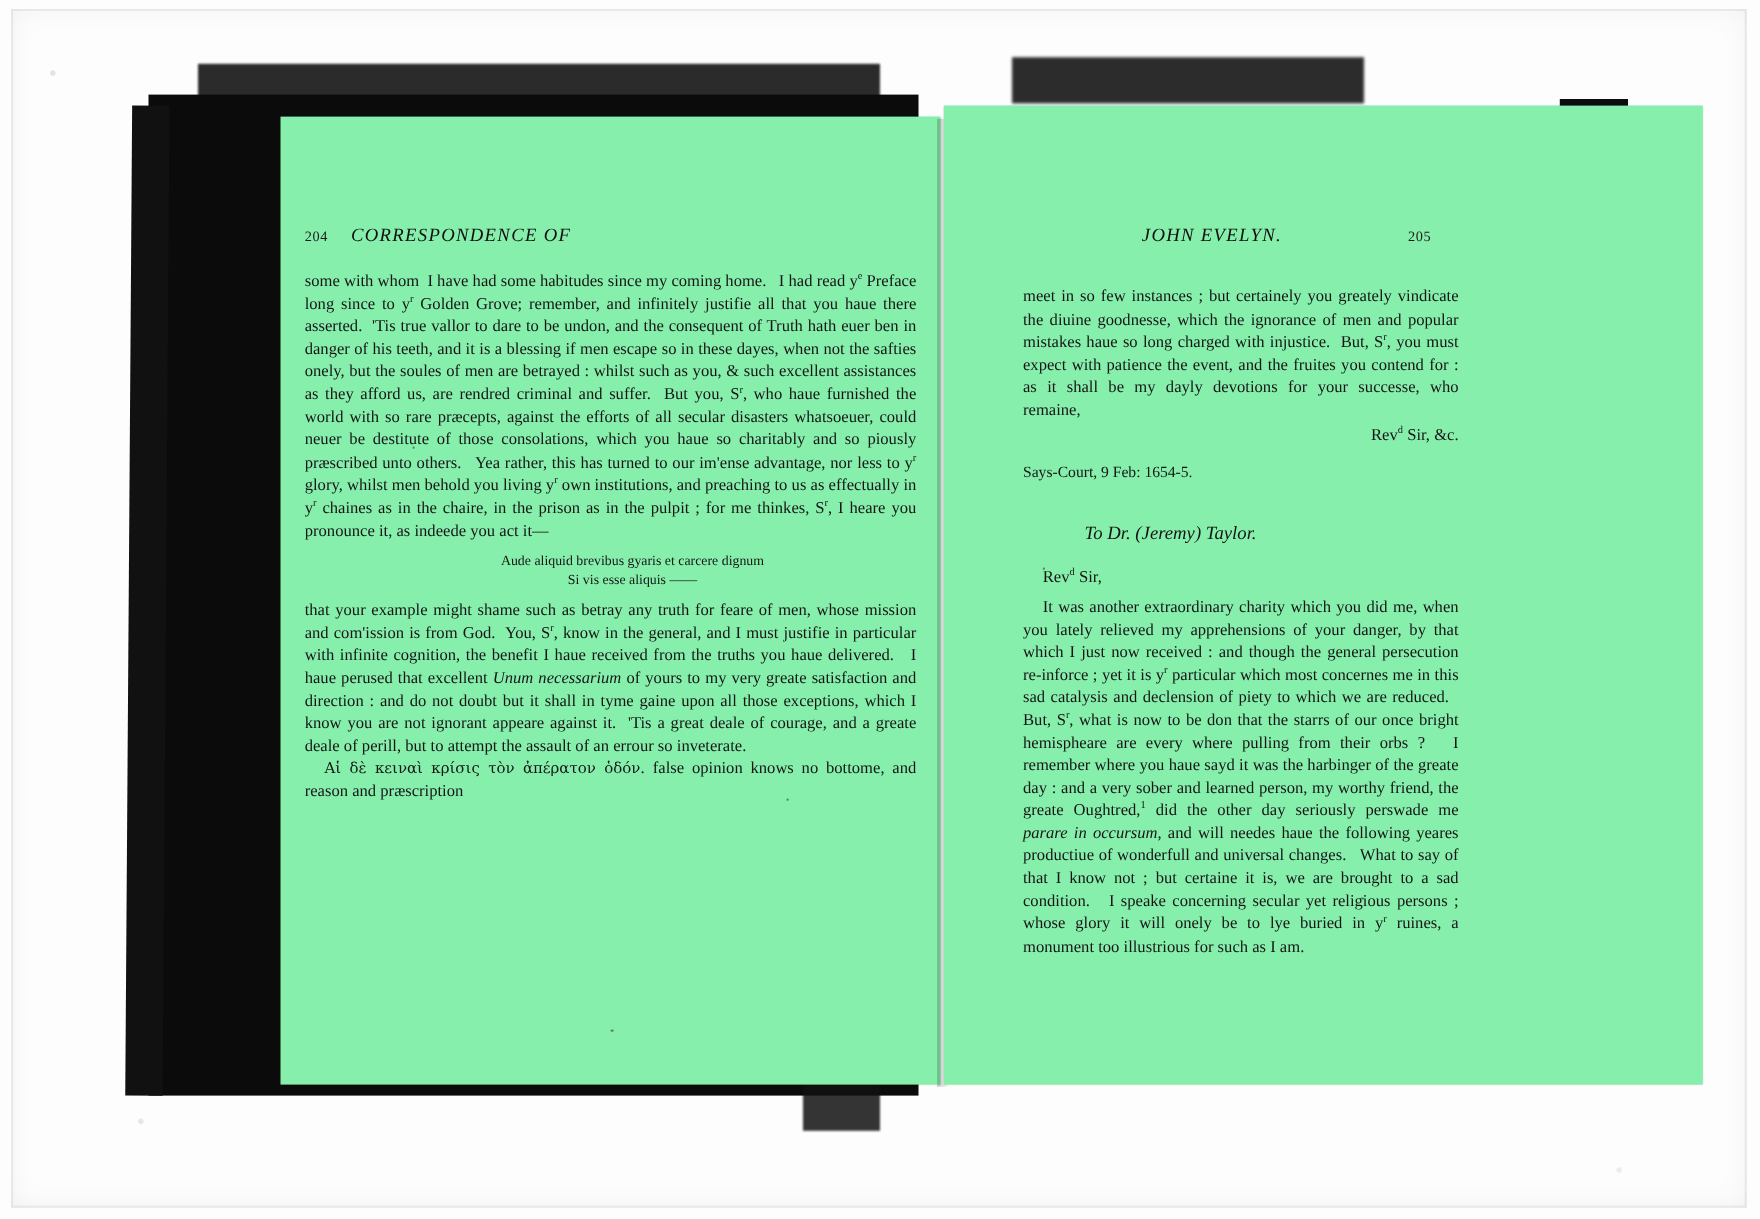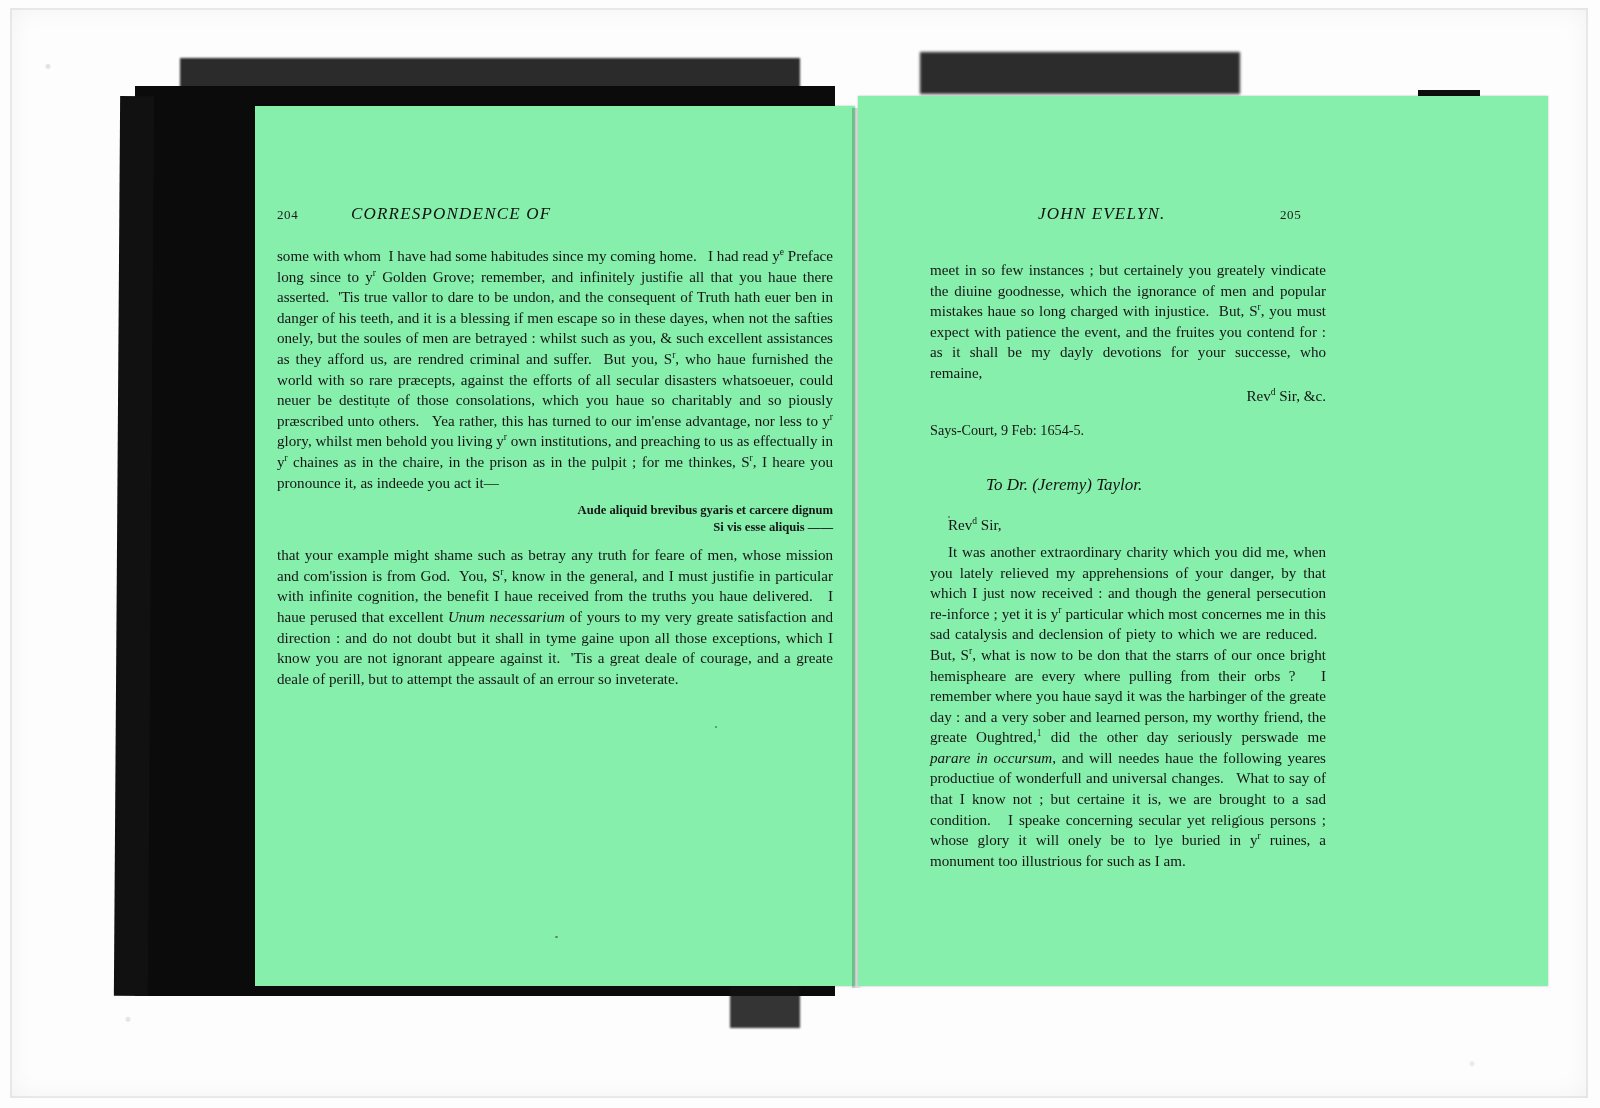--- a/index.html
+++ b/index.html
@@ -181,22 +181,21 @@
     margin-top: 0px;
   }
   .indent {
     text-indent: 18px;
   }
 
   .verse {
     font-size: 12.6px;
     line-height: 17px;
     margin: 9px 0 9px 40px;
-    text-align: right;
-    font-weight: bold;
+    text-align: center;
   }
 
   .sig {
     text-align: right;
     margin-top: 2px;
     font-size: 15.1px;
   }
   .dateline {
     margin-top: 14px;
     font-size: 14.2px;
@@ -253,34 +252,35 @@
     <div class="black-top-right"></div>
     <div class="black-left"></div>
     <div class="black-right-edge"></div>
     <div class="black-bottom-blotch"></div>
 
     <div class="page page-left">
 
       <div class="running-head">
         <div class="rh-inner">
           <span class="folio" style="left:22px; top:3px;">204</span>
-          <span class="rh-title" style="left:96px; top:0px;">CORRESPONDENCE OF</span>
+          <span class="rh-title" style="left:64px; top:0px;">CORRESPONDENCE OF</span>
         </div>
       </div>
 
       <div class="body-col" style="left:22px; top:140px; width:556px;">
         <p>some with whom&nbsp; I have had some habitudes since my coming home.&nbsp;&nbsp; I had read y<sup class="sm">e</sup> Preface long since to y<sup class="sm">r</sup> Golden Grove; remember, and infinitely justifie all that you haue there asserted.&nbsp; 'Tis true vallor to dare to be undon, and the consequent of Truth hath euer ben in danger of his teeth, and it is a blessing if men escape so in these dayes, when not the safties onely, but the soules of men are betrayed : whilst such as you, &amp; such excellent assistances as they afford us, are rendred criminal and suffer.&nbsp; But you, S<sup class="sm">r</sup>, who haue furnished the world with so rare præcepts, against the efforts of all secular disasters whatsoeuer, could neuer be destitute of those consolations, which you haue so charitably and so piously præscribed unto others.&nbsp;&nbsp; Yea rather, this has turned to our im'ense advantage, nor less to y<sup class="sm">r</sup> glory, whilst men behold you living y<sup class="sm">r</sup> own institutions, and preaching to us as effectually in y<sup class="sm">r</sup> chaines as in the chaire, in the prison as in the pulpit ; for me thinkes, S<sup class="sm">r</sup>, I heare you pronounce it, as indeede you act it—</p>
 
         <div class="verse">
           <div>Aude aliquid brevibus gyaris et carcere dignum</div>
           <div>Si vis esse aliquis ——</div>
         </div>
 
         <p>that your example might shame such as betray any truth for feare of men, whose mission and com'ission is from God.&nbsp; You, S<sup class="sm">r</sup>, know in the general, and I must justifie in particular with infinite cognition, the benefit I haue received from the truths you haue delivered.&nbsp;&nbsp; I haue perused that excellent <span class="ital">Unum necessarium</span> of yours to my very greate satisfaction and direction : and do not doubt but it shall in tyme gaine upon all those exceptions, which I know you are not ignorant appeare against it.&nbsp; 'Tis a great deale of courage, and a greate deale of perill, but to attempt the assault of an errour so inveterate.</p>
 
+        <p class="indent"><span class="greek">Αἱ δὲ κειναὶ κρίσις τὸν ἀπέρατον ὁδόν.</span> false opinion knows no bottome, and reason and præscription</p>
       </div>
 
       <div class="speck" style="left:120px; top:300px; width:2px; height:2px;"></div>
       <div class="speck" style="left:460px; top:620px; width:2px; height:2px;"></div>
       <div class="speck" style="left:300px; top:830px; width:3px; height:2px;"></div>
     </div>
 
     <div class="gutter"></div>
 
     <div class="page page-right">

